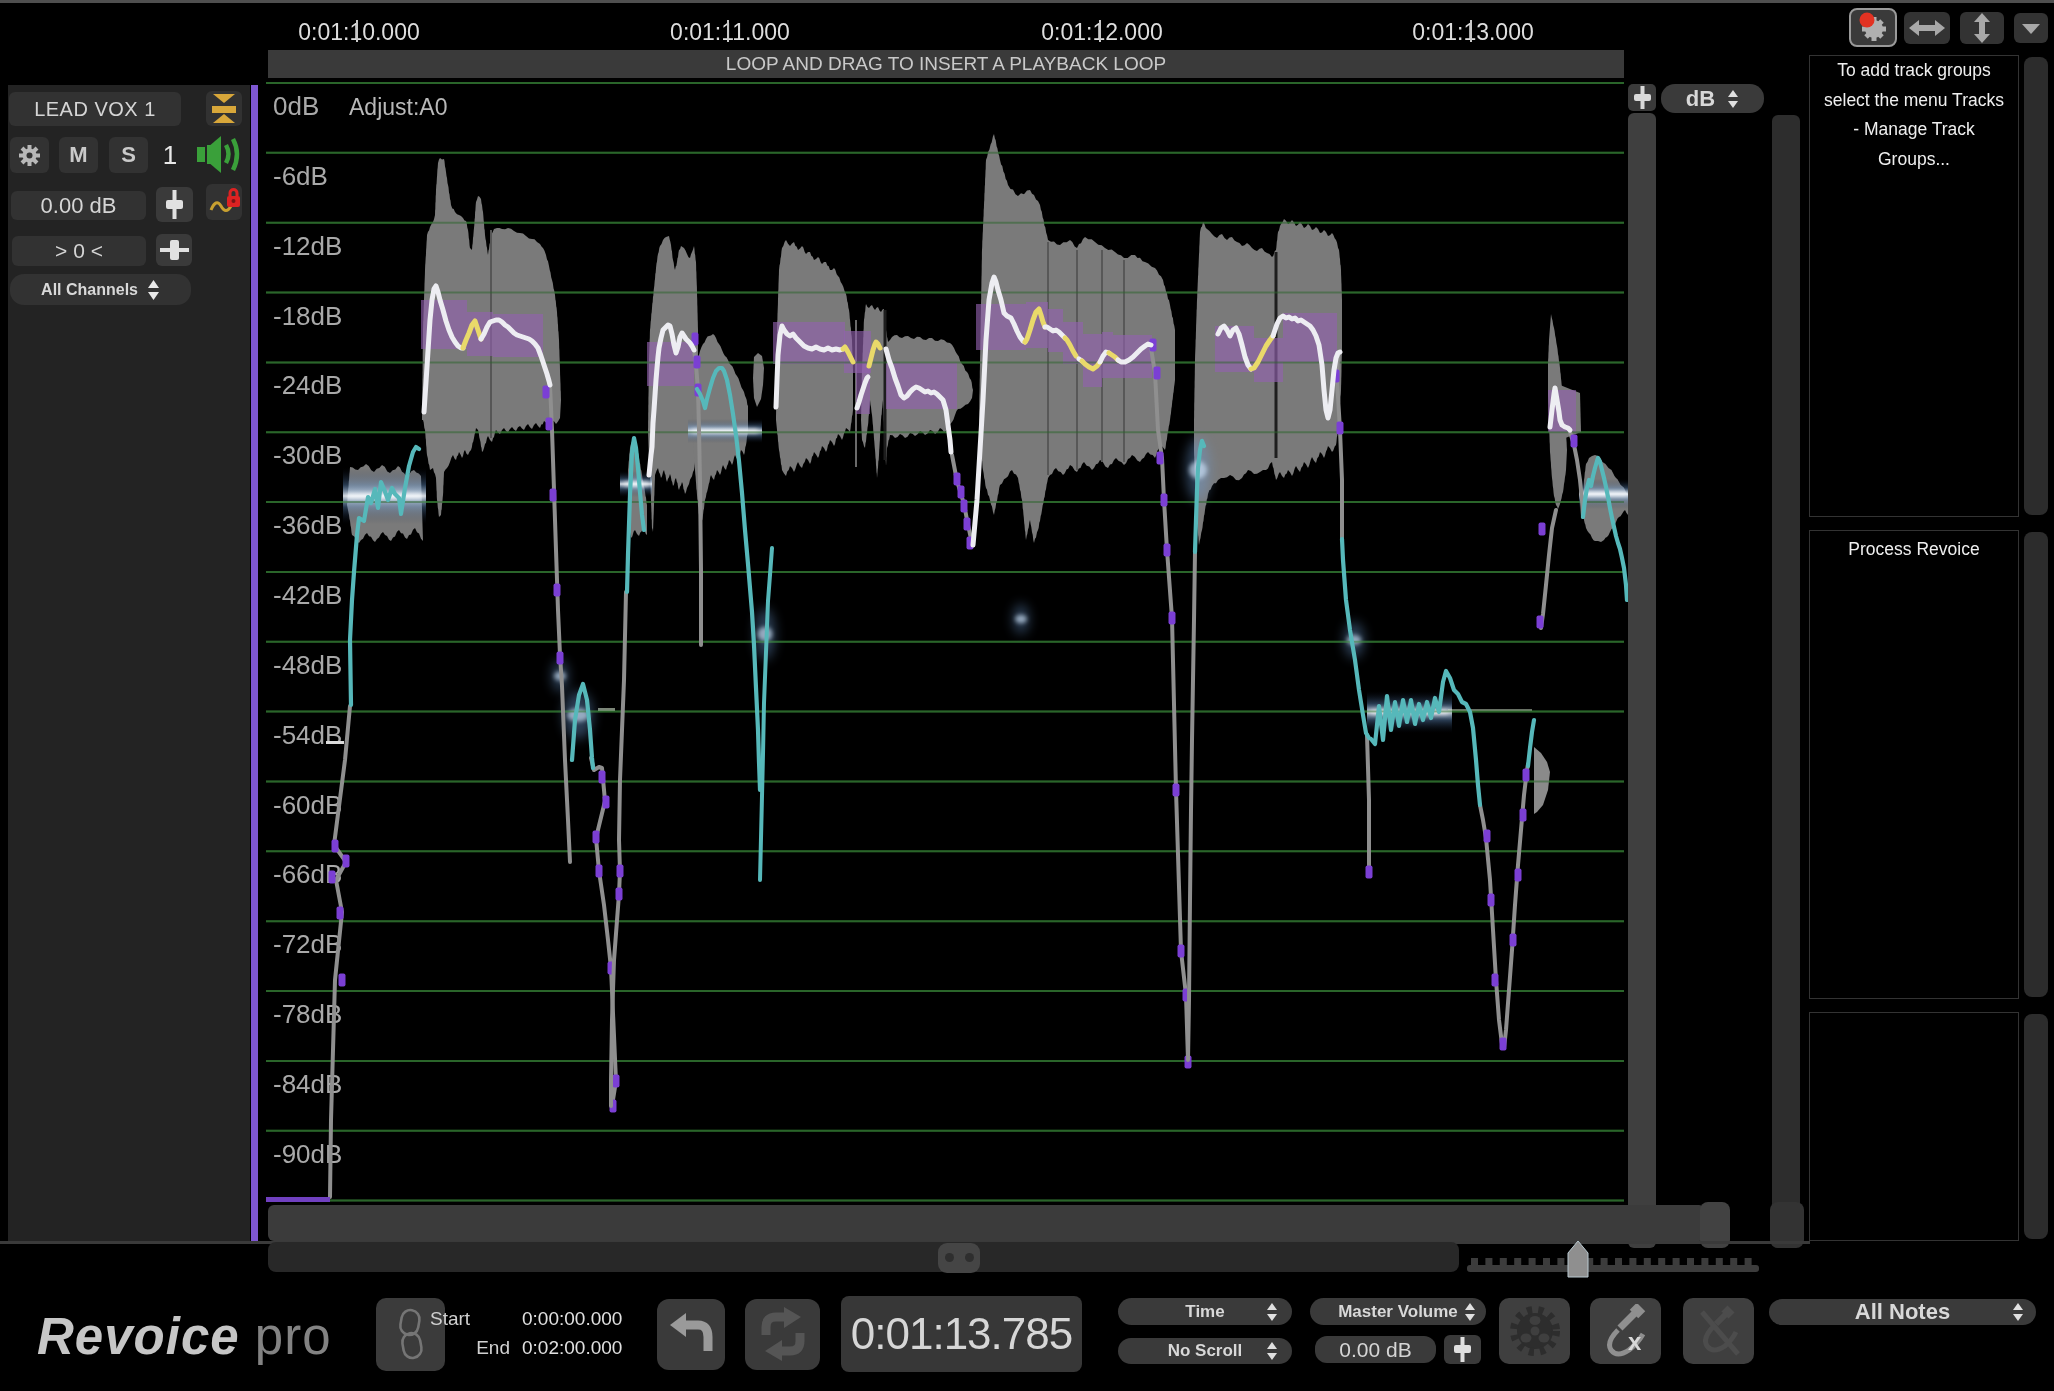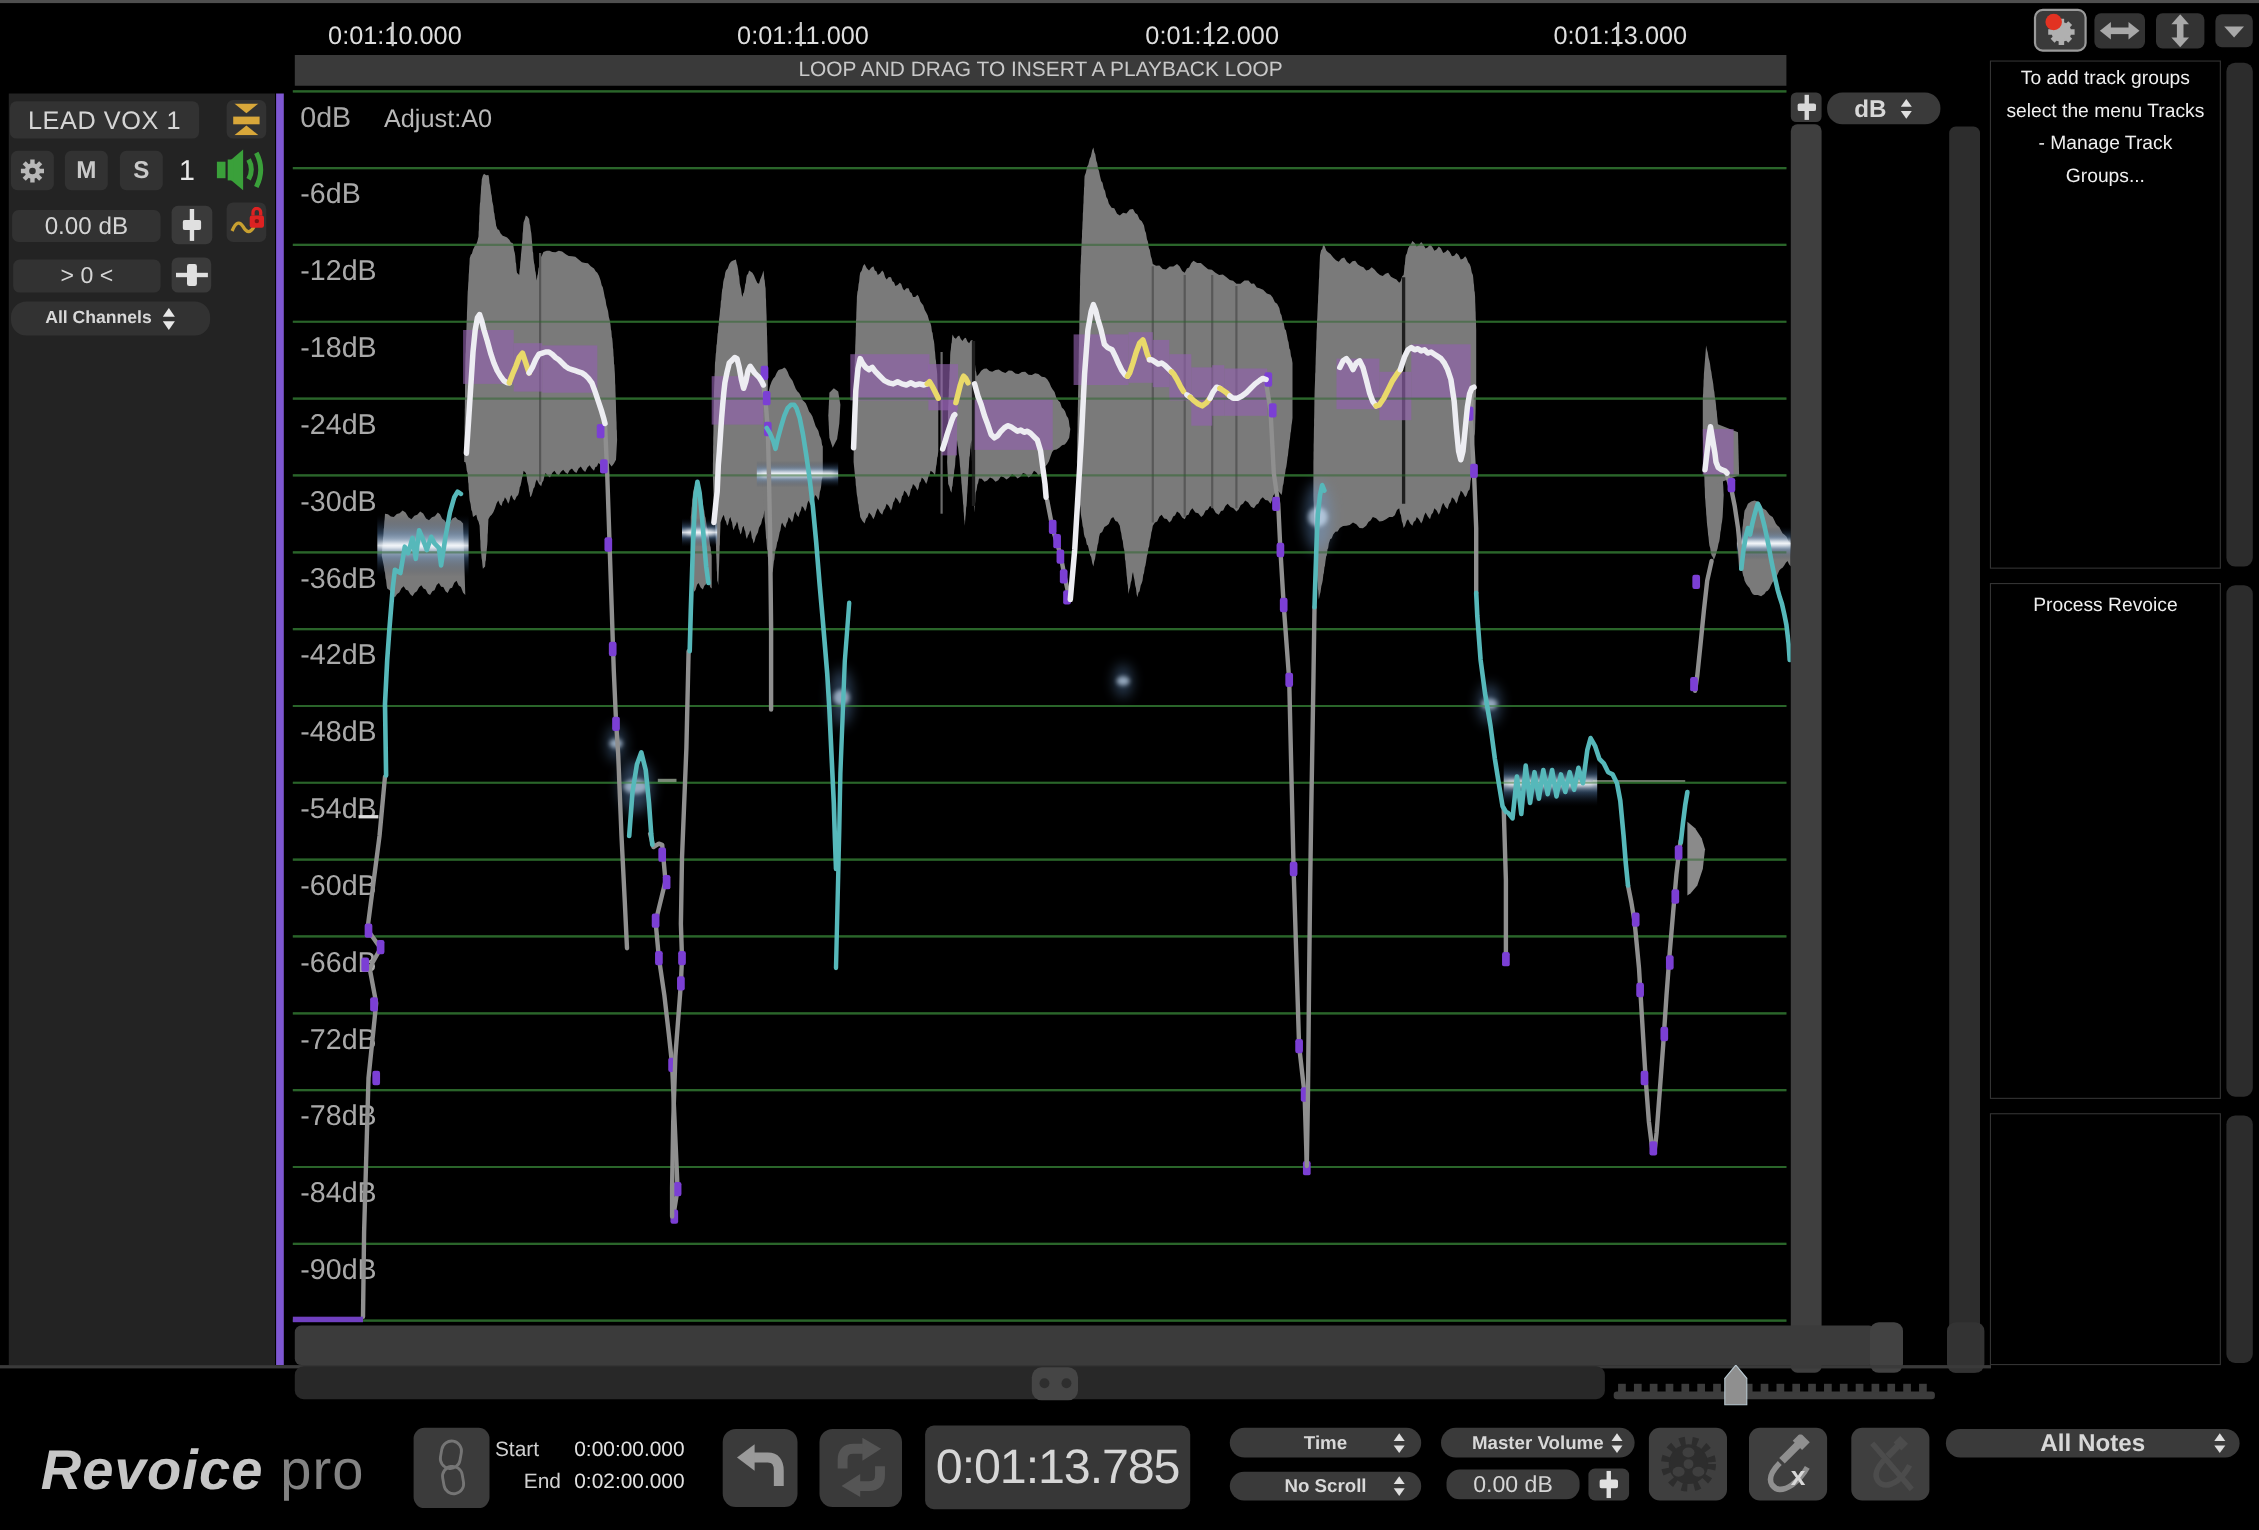--- a/index.html
+++ b/index.html
@@ -51,21 +51,21 @@
     </g>
   </svg>
 <div class="abs" style="left:2014px;top:13px;width:34px;height:30px;background:#333;border-radius:6px"></div>
 <div class="abs" style="left:2022px;top:24px;width:0;height:0;border-left:9px solid transparent;border-right:9px solid transparent;border-top:10px solid #a8a8a8"></div>
 
 <div class="abs" style="left:268px;top:50px;width:1356px;height:28px;background:#3a3a3a;color:#c9c9c9;font-size:19px;text-align:center;line-height:28px">LOOP AND DRAG TO INSERT A PLAYBACK LOOP</div>
 
 <div class="abs" style="left:8px;top:85px;width:242px;height:1156px;background:#232323"></div>
 <div class="abs" style="left:251px;top:85px;width:7px;height:1156px;background:#7e57d2"></div>
 
-<div class="btn" style="left:9px;top:92px;width:172px;height:34px;font-size:23px;letter-spacing:0.5px">LEAD VOX 1</div>
+<div class="btn" style="left:9px;top:92px;width:172px;height:34px;font-size:20px;letter-spacing:0.5px">LEAD VOX 1</div>
 <div class="btn" style="left:206px;top:91px;width:36px;height:35px"></div>
 <svg class="abs" style="left:210px;top:94px" width="28" height="29" viewBox="0 0 28 29">
  <g fill="#d8a73a">
       <polygon points="3,0 25,0 14,9"></polygon>
       <rect x="2" y="12" width="24" height="7"></rect>
       <polygon points="3,29 25,29 14,20"></polygon>
     </g>
   </svg>
 <div class="btn" style="left:10px;top:137px;width:39px;height:36px"></div>
 <svg class="abs" style="left:17px;top:143px" width="25" height="25" viewBox="0 0 25 25">
@@ -401,21 +401,21 @@
 </svg>
 
 <div class="abs" style="left:37px;top:1307px;width:420px;height:60px;font-size:51px;color:#c6c6c6;letter-spacing:1px"><span style="font-weight:bold;font-style:italic">Revoice</span><span style="color:#838383;font-weight:normal"> pro</span></div>
 <div class="abs" style="left:376px;top:1298px;width:69px;height:73px;background:#3b3b3b;border-radius:10px"></div>
 <svg class="abs" style="left:392px;top:1308px" width="38" height="54" viewBox="0 0 38 54">
  <g stroke="#757575" stroke-width="2.6" fill="none">
  <rect x="9" y="2" width="18" height="25" rx="9" transform="rotate(10 18 14)"></rect>
  <rect x="11" y="25" width="18" height="25" rx="9" transform="rotate(-10 20 38)"></rect>
     </g>
   </svg>
-<div class="abs" style="left:430px;top:1308px;width:80px;text-align:center;font-size:19px;color:#d0d0d0">Start</div>
+<div class="abs" style="left:430px;top:1308px;width:80px;text-align:left;font-size:19px;color:#d0d0d0">Start</div>
 <div class="abs" style="left:430px;top:1337px;width:80px;text-align:right;font-size:19px;color:#d0d0d0">End</div>
 <div class="abs" style="left:522px;top:1308px;font-size:19px;color:#e0e0e0">0:00:00.000</div>
 <div class="abs" style="left:522px;top:1337px;font-size:19px;color:#e0e0e0">0:02:00.000</div>
 <div class="abs" style="left:657px;top:1299px;width:68px;height:71px;background:#3a3a3a;border-radius:12px"></div>
 <svg class="abs" style="left:668px;top:1311px" width="46" height="46" viewBox="0 0 46 46">
  <path d="M10 14 H30 Q40 14 40 26 V40" stroke="#9a9a9a" stroke-width="9" fill="none"></path>
  <polygon points="2,14 18,2 18,26" fill="#9a9a9a"></polygon>
   </svg>
 <div class="abs" style="left:745px;top:1299px;width:75px;height:71px;background:#3a3a3a;border-radius:12px"></div>
 <svg class="abs" style="left:757px;top:1307px" width="52" height="55" viewBox="0 0 52 55">

